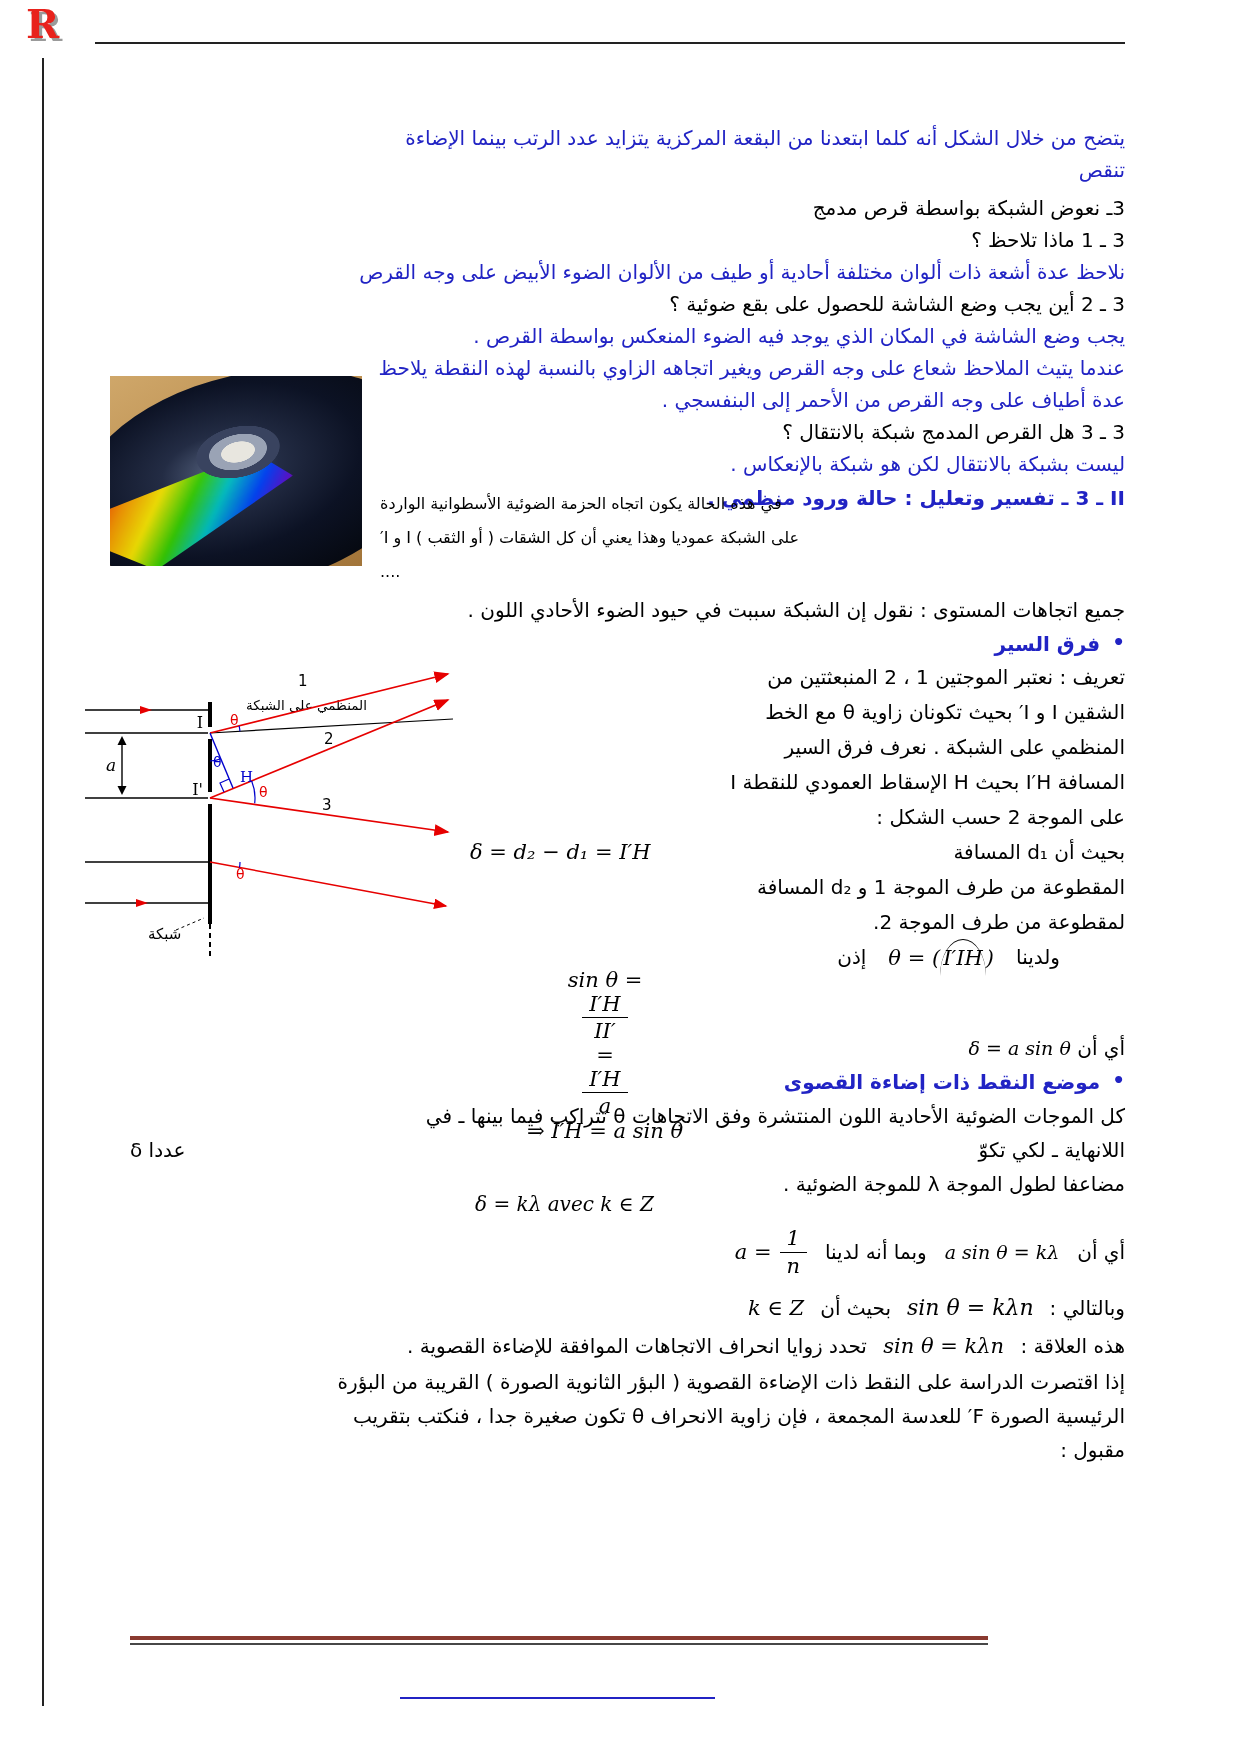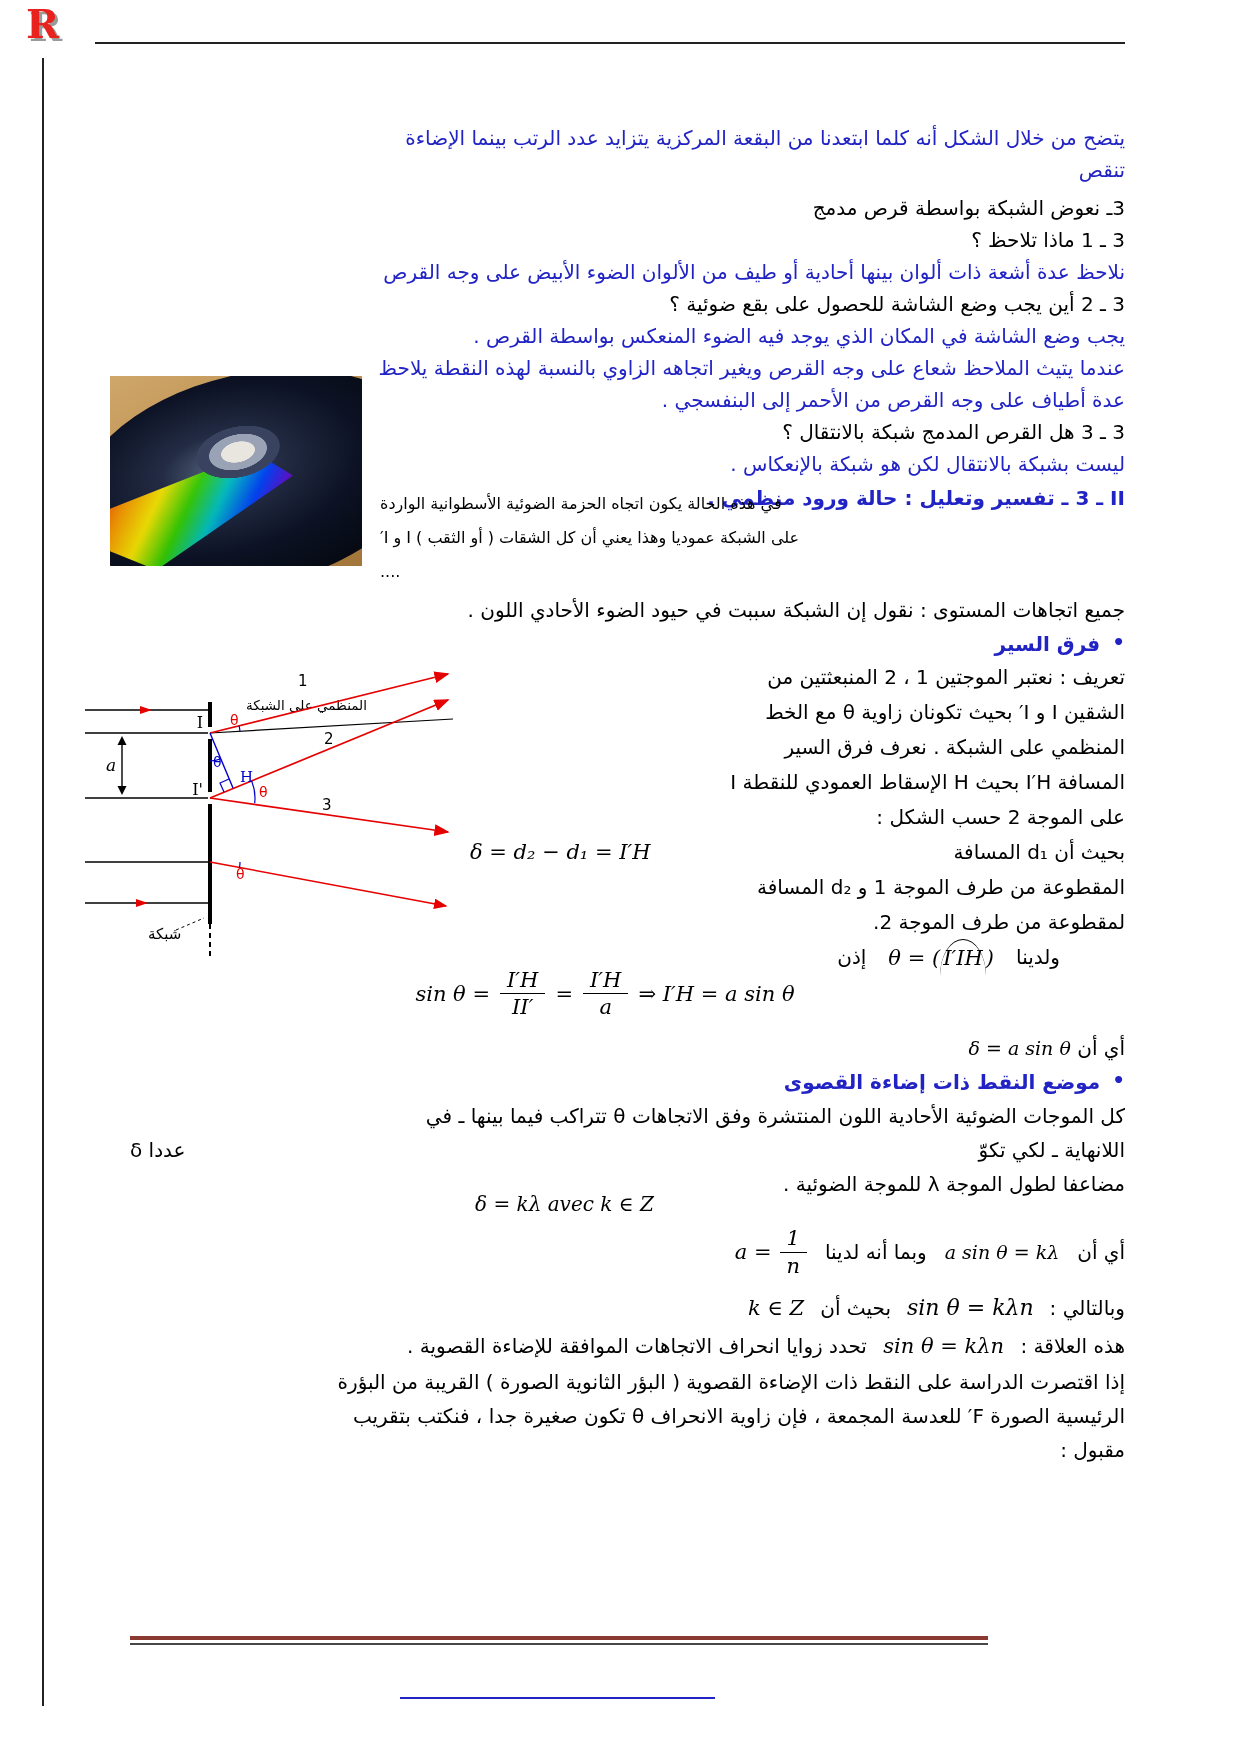--- a/index.html
+++ b/index.html
@@ -26,21 +26,21 @@
   .eqg{display:inline-flex;align-items:center;gap:8px;direction:ltr;unicode-bidi:isolate;
        font-family:"DejaVu Serif",serif;font-style:italic;}
   .arc{display:inline-block;border-top:1.6px solid #000;border-radius:55% 55% 0 0/110% 110% 0 0;padding:1px 3px 0;text-align:center;}
   
   .intro{left:380px;top:487px;width:565px;direction:rtl;text-align:left;font-size:16px;line-height:34px;color:#000;}
   
   .defcol{left:470px;top:660px;width:655px;direction:rtl;text-align:right;font-size:20px;color:#000;}
   .defcol .ln{height:35px;line-height:35px;}
   .l9{display:flex;align-items:center;gap:22px;padding-right:65px;}
   .sin-eq{left:385px;top:968px;width:440px;display:flex;direction:ltr;align-items:center;justify-content:center;
-          gap:10px;font-family:"DejaVu Serif",serif;font-style:italic;font-size:21px;color:#000;}
+          font-family:"DejaVu Serif",serif;font-style:italic;font-size:21px;color:#000;flex-direction:column;}
   
   .cd{left:110px;top:376px;width:252px;height:190px;overflow:hidden;
       background:linear-gradient(150deg,#cfa76a 0%,#b88a4a 55%,#a2753a 100%);}
   .cd-disc{position:absolute;left:-38px;top:-2px;width:360px;height:212px;border-radius:50%;
       transform:rotate(-13deg);
       background:radial-gradient(ellipse at 42% 42%,#55627e 0%,#232c44 20%,#0c1224 48%,#05080f 78%);}
   .cd-rainbow{position:absolute;left:-12px;top:76px;width:195px;height:118px;opacity:.9;filter:blur(1.5px);
       clip-path:polygon(80% 0%,100% 20%,30% 100%,0% 80%,0% 52%);
       background:linear-gradient(115deg,#ff2a00 6%,#ff9d00 20%,#ffee00 33%,#37d400 46%,#00c8c8 58%,#0044ff 71%,#7a00c8 84%);}
   .cd-hub{position:absolute;left:74px;top:44px;width:108px;height:64px;border-radius:50%;transform:rotate(-13deg);
@@ -65,21 +65,21 @@
 <body>
 
 <div class="abs logo">R</div>
 <div class="abs top-rule"></div>
 <div class="abs left-rule"></div>
 
 <div class="abs txt blue" style="top:122px">يتضح من خلال الشكل أنه كلما ابتعدنا من البقعة المركزية يتزايد عدد الرتب بينما الإضاءة</div>
 <div class="abs txt blue" style="top:154px">تنقص</div>
 <div class="abs txt" style="top:192px;padding-right:385px">3ـ نعوض الشبكة بواسطة قرص مدمج</div>
 <div class="abs txt" style="top:224px;padding-right:380px">3 ـ 1 ماذا تلاحظ ؟</div>
-<div class="abs txt blue" style="top:256px">نلاحظ عدة أشعة ذات ألوان بينها أحادية أو طيف من الألوان الضوء الأبيض على وجه القرص</div>
+<div class="abs txt blue" style="top:256px">نلاحظ عدة أشعة ذات ألوان مختلفة أحادية أو طيف من الألوان الضوء الأبيض على وجه القرص</div>
 <div class="abs txt" style="top:288px;padding-right:245px">3 ـ 2 أين يجب وضع الشاشة للحصول على بقع ضوئية ؟</div>
 <div class="abs txt blue" style="top:320px;padding-right:80px">يجب وضع الشاشة في المكان الذي يوجد فيه الضوء المنعكس بواسطة القرص .</div>
 <div class="abs txt blue" style="top:352px">عندما يتيث الملاحظ شعاع على وجه القرص ويغير اتجاهه الزاوي بالنسبة لهذه النقطة يلاحظ</div>
 <div class="abs txt blue center" style="top:384px">عدة أطياف على وجه القرص من الأحمر إلى البنفسجي .</div>
 <div class="abs txt" style="top:416px;padding-right:180px">3 ـ 3 هل القرص المدمج شبكة بالانتقال ؟</div>
 <div class="abs txt blue" style="top:448px;padding-right:180px">ليست بشبكة بالانتقال لكن هو شبكة بالإنعكاس .</div>
 <div class="abs txt blue bold" style="top:482px;padding-right:180px">II ـ 3 ـ تفسير وتعليل : حالة ورود منظمي .</div>
 
 <div class="abs cd">
   <div class="cd-disc"></div>

